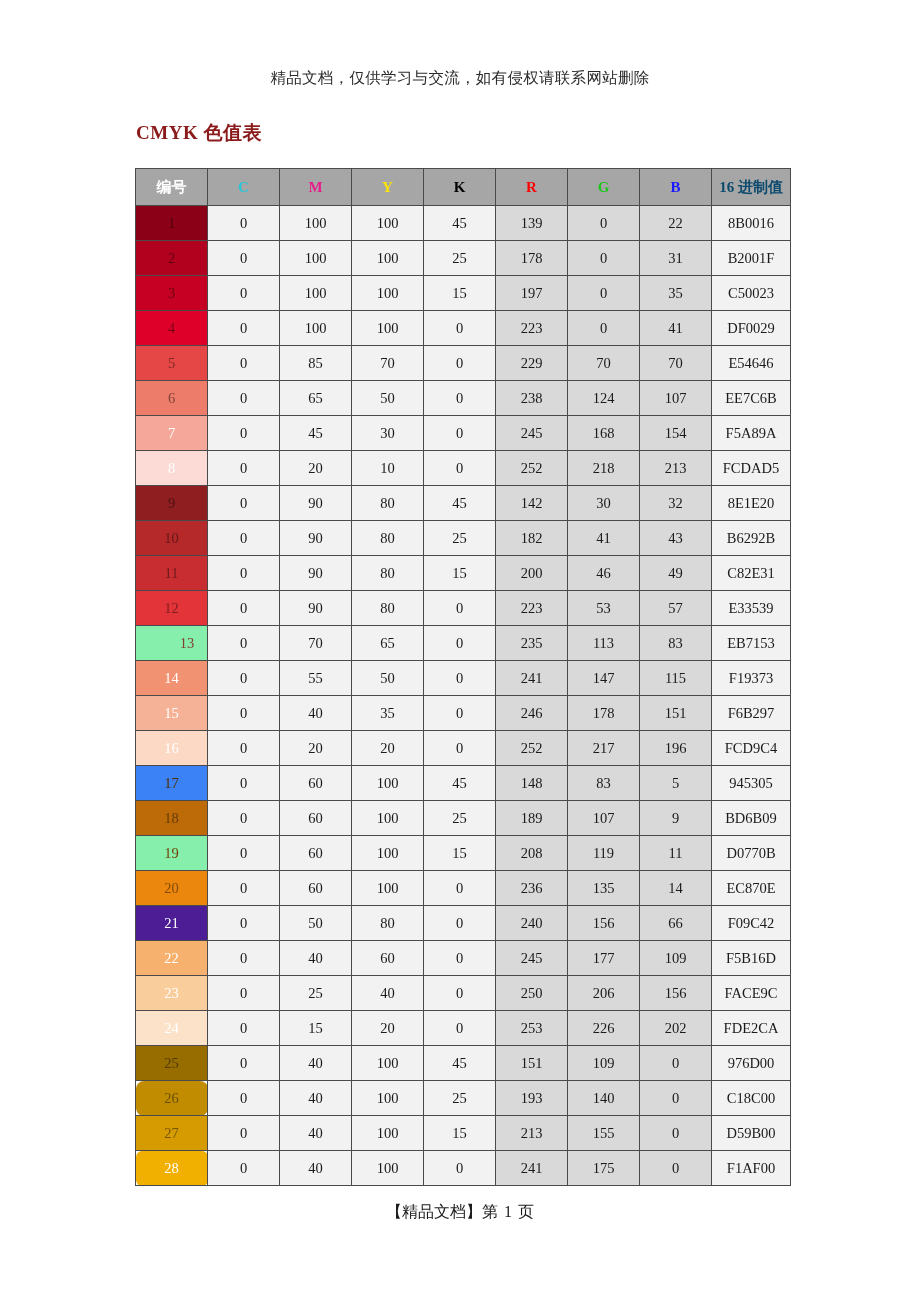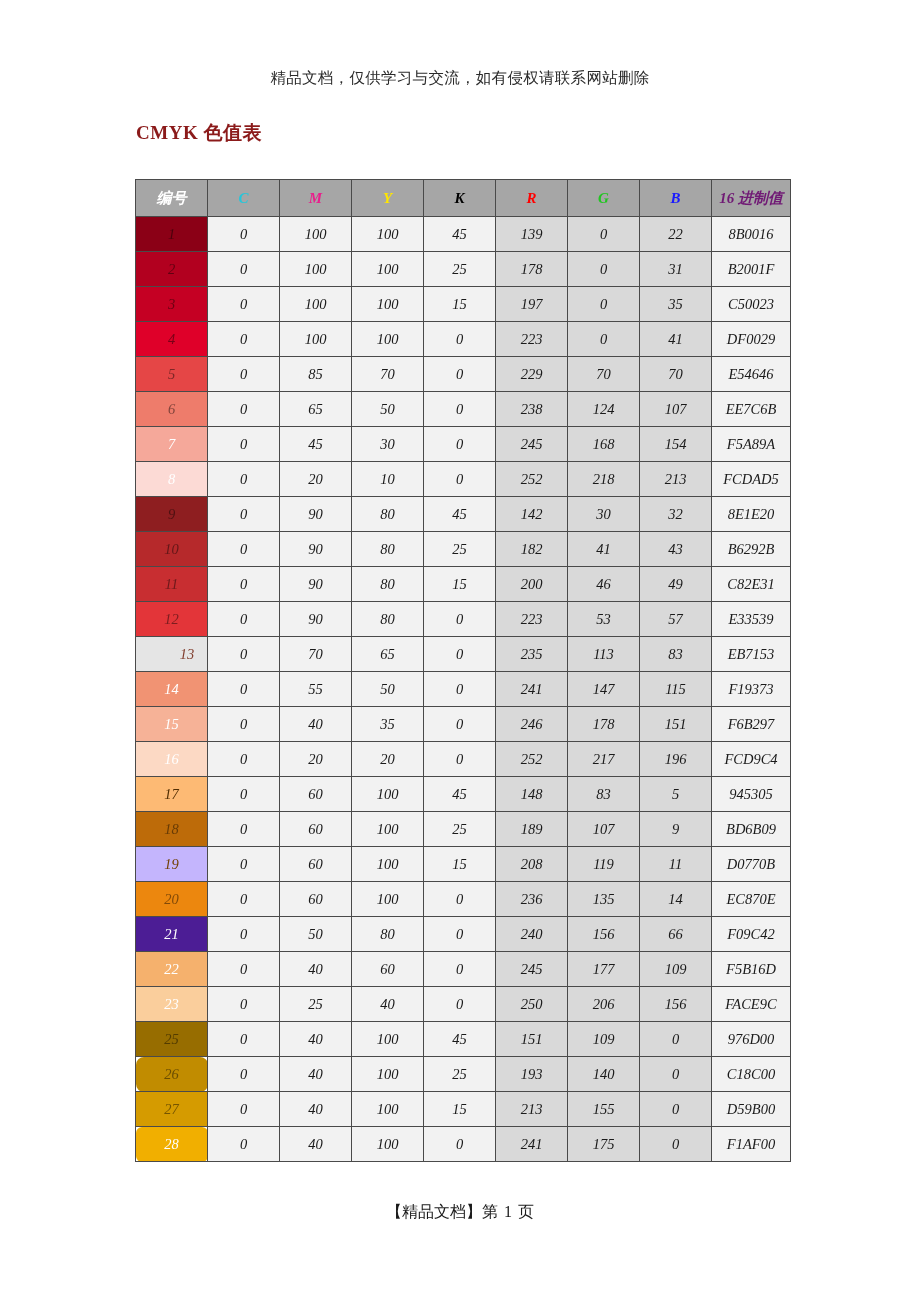--- a/index.html
+++ b/index.html
@@ -44,24 +44,23 @@
     font-weight: bold;
     color: #8B1A1A;
     font-family: "Liberation Serif", "DejaVu Serif", serif;
     letter-spacing: 0.5px;
     text-align: right;
   }
 
   
   .table-wrap {
     position: absolute;
-    top: 179px;
+    top: 168px;
     left: 135px;
     width: 655px;
-    font-style: italic;
   }
 
   table.cmyk {
     border-collapse: collapse;
     width: 655px;
     table-layout: fixed;
     font-family: "Liberation Serif", "DejaVu Serif", serif;
   }
 
   table.cmyk col.c-num { width: 72px; }
@@ -88,21 +87,21 @@
     height: 36px;
   }
   th.h-num  { color: #ffffff; }
   th.h-c    { color: #26c6da; }
   th.h-m    { color: #e91e8c; }
   th.h-y    { color: #ffe600; }
   th.h-k    { color: #000000; }
   th.h-r    { color: #ff0000; }
   th.h-g    { color: #21c521; }
   th.h-b    { color: #1a1aff; }
-  th.h-hex  { color: #701a75; font-weight: normal; }
+  th.h-hex  { color: #0c4a6e; font-weight: normal; }
 
   
   td.cell-cmyk { background: #f2f2f2; color: #1a1a1a; }
   td.cell-rgb  { background: #d9d9d9; color: #1a1a1a; }
   td.cell-hex  { background: #f2f2f2; color: #1a1a1a; }
   td.cell-num  { font-weight: normal; font-size: 14.5px; }
 
   
   .footer {
     position: absolute;
@@ -278,21 +277,21 @@
             <td class="cell-cmyk">0</td>
             <td class="cell-cmyk">90</td>
             <td class="cell-cmyk">80</td>
             <td class="cell-cmyk">0</td>
             <td class="cell-rgb">223</td>
             <td class="cell-rgb">53</td>
             <td class="cell-rgb">57</td>
             <td class="cell-hex">E33539</td>
           </tr>
           <tr>
-            <td class="cell-num" style="background: #e5e5e5; color: rgb(129, 62, 46); padding-left: 31px;">13</td>
+            <td class="cell-num" style="background: #86efac; color: rgb(129, 62, 46); padding-left: 31px;">13</td>
             <td class="cell-cmyk">0</td>
             <td class="cell-cmyk">70</td>
             <td class="cell-cmyk">65</td>
             <td class="cell-cmyk">0</td>
             <td class="cell-rgb">235</td>
             <td class="cell-rgb">113</td>
             <td class="cell-rgb">83</td>
             <td class="cell-hex">EB7153</td>
           </tr>
           <tr>
@@ -322,21 +321,21 @@
             <td class="cell-cmyk">0</td>
             <td class="cell-cmyk">20</td>
             <td class="cell-cmyk">20</td>
             <td class="cell-cmyk">0</td>
             <td class="cell-rgb">252</td>
             <td class="cell-rgb">217</td>
             <td class="cell-rgb">196</td>
             <td class="cell-hex">FCD9C4</td>
           </tr>
           <tr>
-            <td class="cell-num" style="background: #fdba74; color: rgb(81, 46, 3);">17</td>
+            <td class="cell-num" style="background: #3b82f6; color: rgb(81, 46, 3);">17</td>
             <td class="cell-cmyk">0</td>
             <td class="cell-cmyk">60</td>
             <td class="cell-cmyk">100</td>
             <td class="cell-cmyk">45</td>
             <td class="cell-rgb">148</td>
             <td class="cell-rgb">83</td>
             <td class="cell-rgb">5</td>
             <td class="cell-hex">945305</td>
           </tr>
           <tr>
@@ -344,21 +343,21 @@
             <td class="cell-cmyk">0</td>
             <td class="cell-cmyk">60</td>
             <td class="cell-cmyk">100</td>
             <td class="cell-cmyk">25</td>
             <td class="cell-rgb">189</td>
             <td class="cell-rgb">107</td>
             <td class="cell-rgb">9</td>
             <td class="cell-hex">BD6B09</td>
           </tr>
           <tr>
-            <td class="cell-num" style="background: #c4b5fd; color: rgb(114, 65, 6);">19</td>
+            <td class="cell-num" style="background: #86efac; color: rgb(114, 65, 6);">19</td>
             <td class="cell-cmyk">0</td>
             <td class="cell-cmyk">60</td>
             <td class="cell-cmyk">100</td>
             <td class="cell-cmyk">15</td>
             <td class="cell-rgb">208</td>
             <td class="cell-rgb">119</td>
             <td class="cell-rgb">11</td>
             <td class="cell-hex">D0770B</td>
           </tr>
           <tr>
@@ -399,20 +398,31 @@
             <td class="cell-cmyk">0</td>
             <td class="cell-cmyk">25</td>
             <td class="cell-cmyk">40</td>
             <td class="cell-cmyk">0</td>
             <td class="cell-rgb">250</td>
             <td class="cell-rgb">206</td>
             <td class="cell-rgb">156</td>
             <td class="cell-hex">FACE9C</td>
           </tr>
           <tr>
+            <td class="cell-num" style="background: rgb(253, 226, 202); color: rgb(255, 255, 255);">24</td>
+            <td class="cell-cmyk">0</td>
+            <td class="cell-cmyk">15</td>
+            <td class="cell-cmyk">20</td>
+            <td class="cell-cmyk">0</td>
+            <td class="cell-rgb">253</td>
+            <td class="cell-rgb">226</td>
+            <td class="cell-rgb">202</td>
+            <td class="cell-hex">FDE2CA</td>
+          </tr>
+          <tr>
             <td class="cell-num" style="background: rgb(151, 109, 0); color: rgb(83, 60, 0);">25</td>
             <td class="cell-cmyk">0</td>
             <td class="cell-cmyk">40</td>
             <td class="cell-cmyk">100</td>
             <td class="cell-cmyk">45</td>
             <td class="cell-rgb">151</td>
             <td class="cell-rgb">109</td>
             <td class="cell-rgb">0</td>
             <td class="cell-hex">976D00</td>
           </tr>

